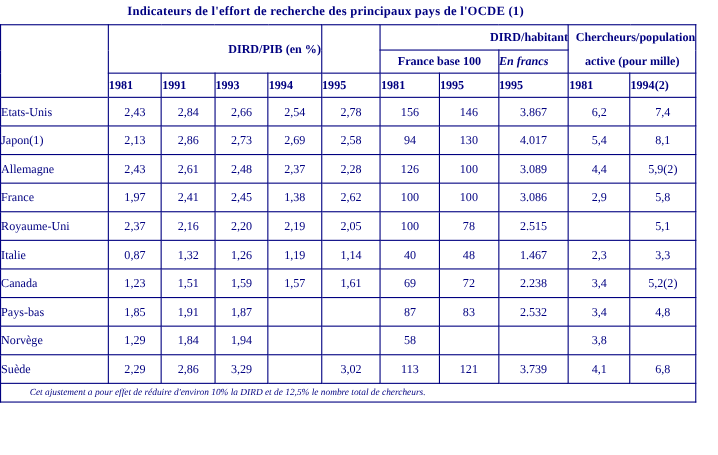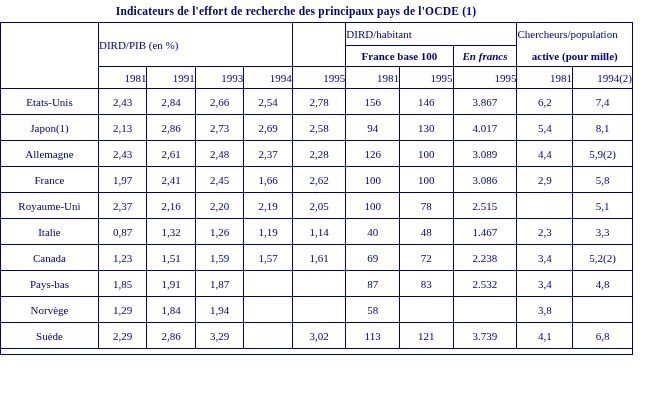--- a/index.html
+++ b/index.html
@@ -39,47 +39,46 @@
   }
   table.main td, table.main th {
     border: 1px solid #000080;
     color: #000080;
     font-size: 11px;
     font-family: "Liberation Serif", serif;
     padding: 0;
     vertical-align: middle;
   }
   .hdr {
-    font-weight: normal;
-    text-align: left;
+    font-weight: bold;
+    text-align: right;
     font-size: 12.5px;
     height: 22px;
   }
   .hdr2 {
     font-weight: bold;
     text-align: center;
     font-size: 12px;
     height: 20px;
     margin-top: 32px;
   }
   .hdr-italic {
     font-weight: bold;
     font-style: italic;
-    text-align: center;
     font-size: 11.5px;
     margin-left: 36px;
   }
   .yr {
-    font-weight: normal;
-    text-align: right;
+    font-weight: bold;
+    text-align: left;
     font-size: 11.5px;
     height: 21px;
   }
   .rowlabel {
-    text-align: center;
+    text-align: left;
     padding-left: 12px;
     font-size: 11.5px;
     height: 25px;
   }
   .num {
     text-align: center;
     font-size: 11.5px;
     height: 25px;
   }
   .noborder-t { border-top: none !important; }
@@ -185,21 +184,21 @@
         <td class="num">100</td>
         <td class="num">3.089</td>
         <td class="num">4,4</td>
         <td class="num">5,9(2)</td>
       </tr>
       <tr>
         <td class="rowlabel">France</td>
         <td class="num">1,97</td>
         <td class="num">2,41</td>
         <td class="num">2,45</td>
-        <td class="num">1,66</td>
+        <td class="num">1,38</td>
         <td class="num">2,62</td>
         <td class="num">100</td>
         <td class="num">100</td>
         <td class="num">3.086</td>
         <td class="num">2,9</td>
         <td class="num">5,8</td>
       </tr>
       <tr>
         <td class="rowlabel">Royaume-Uni</td>
         <td class="num">2,37</td>
@@ -275,15 +274,16 @@
         <td class="num">113</td>
         <td class="num">121</td>
         <td class="num">3.739</td>
         <td class="num">4,1</td>
         <td class="num">6,8</td>
       </tr>
     </tbody>
   </table>
 
   <div class="notes">
+    <div class="note indent">Cet ajustement a pour effet de réduire d'environ 10% la DIRD et de 12,5% le nombre total de chercheurs.</div>
   </div>
 
 </div>
 
 </body></html>

